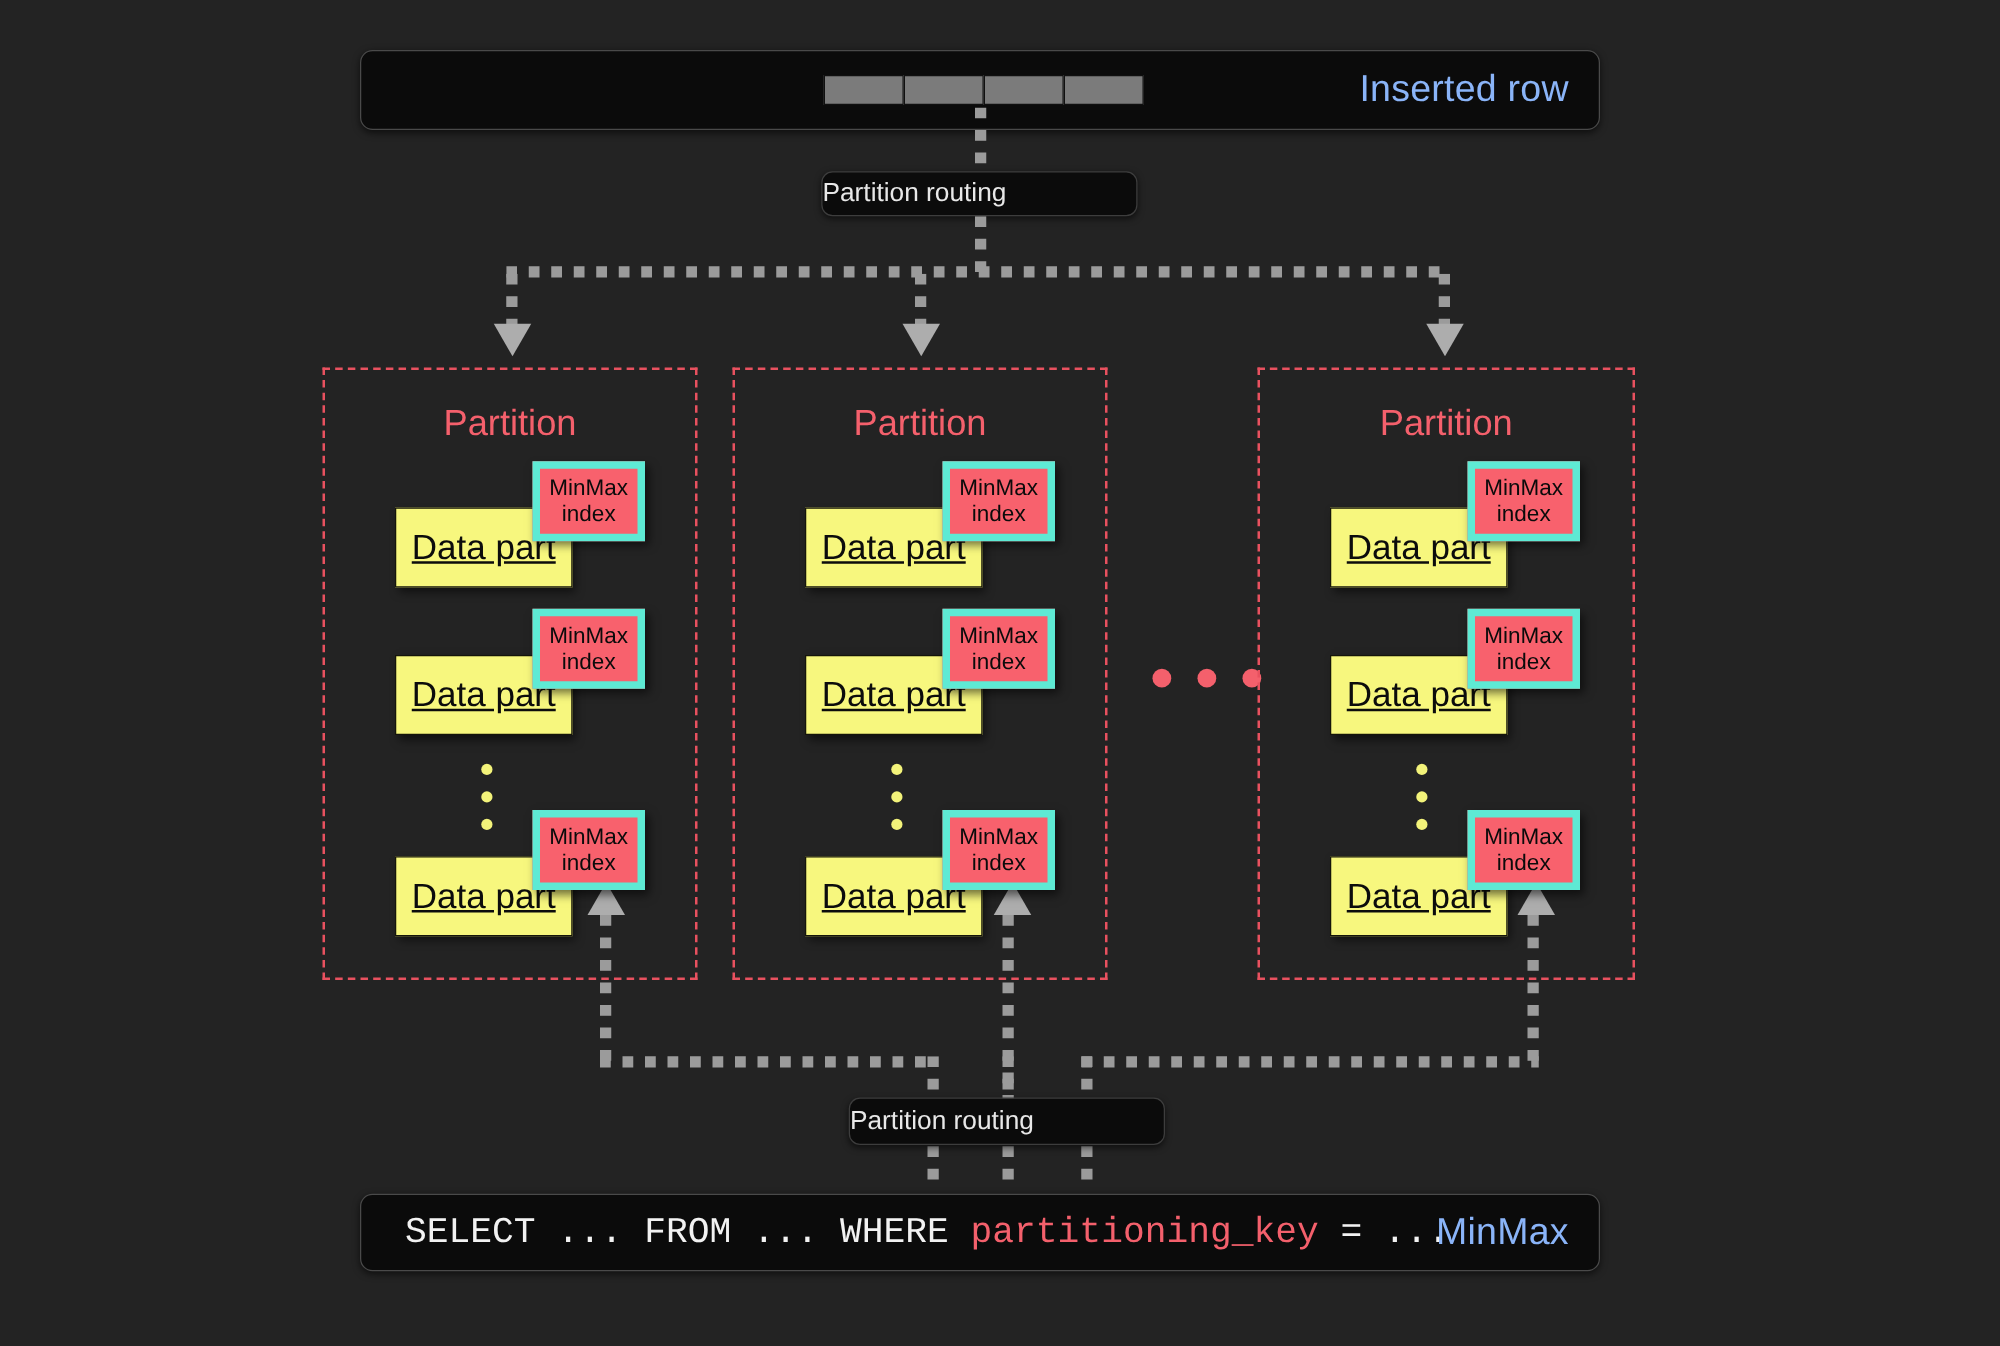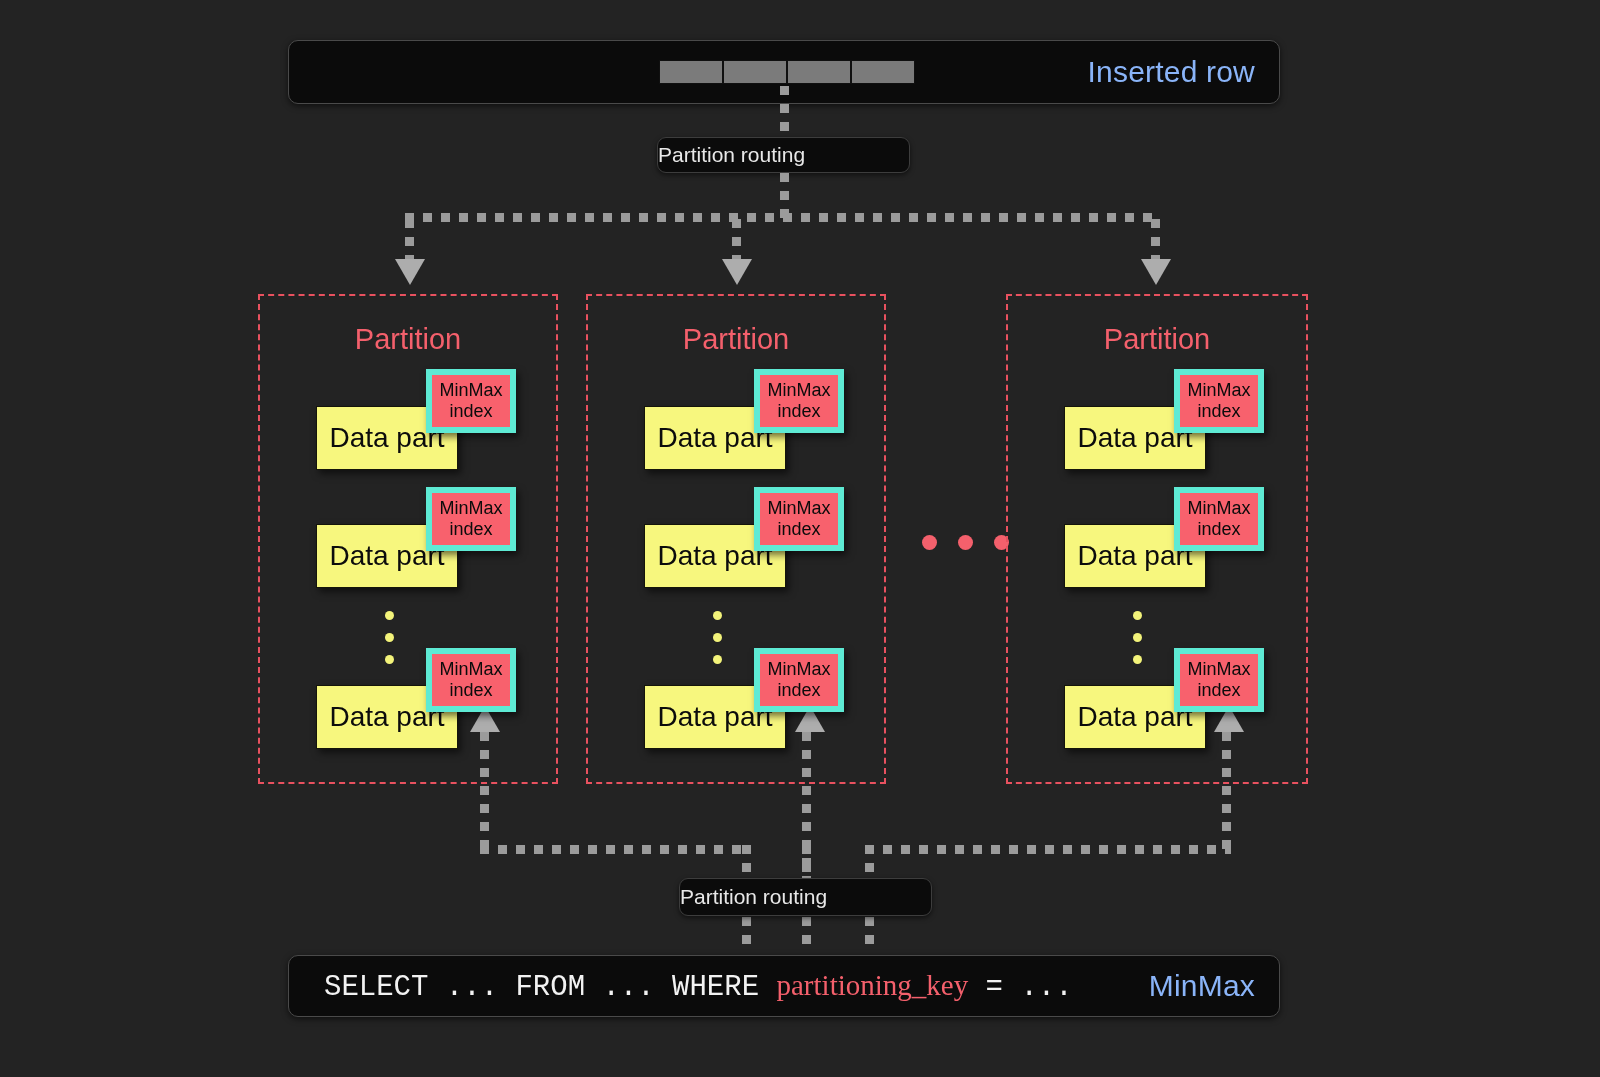--- a/index.html
+++ b/index.html
@@ -53,20 +53,21 @@
 
   
   .data-part{
     position:absolute;
     background:#f7f77e;
     border:1px solid #15150a;
     color:#0c0c0c;font-size:28px;
     display:flex;align-items:center;justify-content:center;
     box-shadow:3px 4px 7px rgba(0,0,0,.55);
     z-index:2;
+    text-decoration:underline;
   }
   .minmax{
     position:absolute;
     background:#f8616d;
     border:6px solid #5eead4;
     color:#0b0b0b;font-size:18px;line-height:1.15;
     display:flex;align-items:center;justify-content:center;text-align:center;
     box-shadow:3px 4px 7px rgba(0,0,0,.55);
     z-index:3;
   }
@@ -100,21 +101,21 @@
     border-left:15px solid transparent;border-right:15px solid transparent;
     border-bottom:26px solid #adadad;
   }
 
   
   .code{
     position:absolute;left:35px;top:50%;transform:translateY(-50%);
     font-family:"Liberation Mono","DejaVu Sans Mono",monospace;
     font-size:29px;white-space:pre;color:#f2f2f2;letter-spacing:0px;
   }
-  .code .key{color:#f4606c;font-family:Liberation Serif, serif;}
+  .code .key{color:#f4606c;}
   .accent-blue{color:#8ab4f8;}
 </style>
 </head>
 <body>
 
 <div id="stage">
 
   <div class="abs bar" style="left:288px;top:40px;width:992px;height:64px;">
     <div class="cells" style="left:370px;top:19px;">
       <div class="cell"></div>

